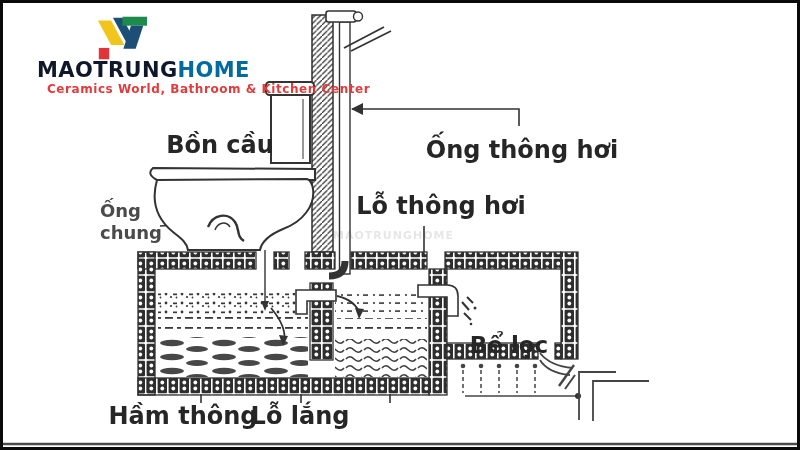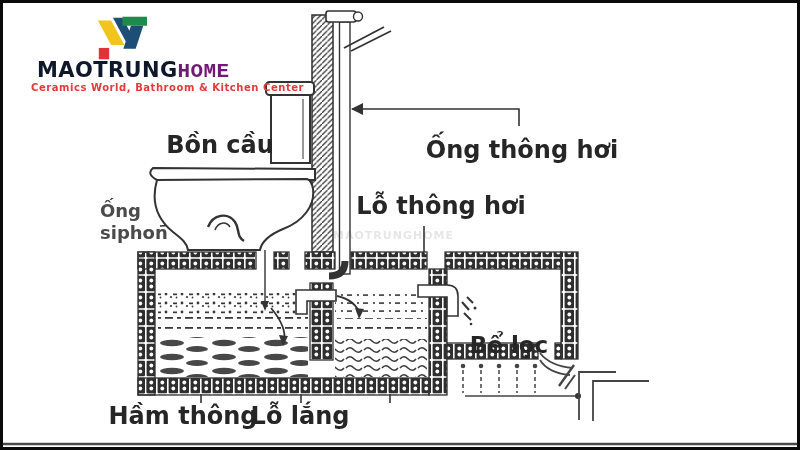--- a/index.html
+++ b/index.html
@@ -8,23 +8,23 @@
     border:3px solid #0a0a0a;box-sizing:border-box;overflow:hidden;
     font-family:"DejaVu Sans","Liberation Sans",sans-serif;
   }
   .diagram-svg{position:absolute;left:0;top:0;width:794px;height:444px;}
   
   .logo{position:absolute;left:28px;top:6px;width:210px;height:90px;}
   .logo-mark{position:absolute;left:58px;top:3px;width:82px;height:52px;}
   .logo-text{position:absolute;left:6px;top:50px;width:204px;
     font-size:21px;font-weight:bold;letter-spacing:.4px;line-height:1.05;white-space:nowrap;}
   .brand-bold{color:#0f172a;}
-  .brand-light{color:#701a75;font-family:Liberation Mono, monospace;}
-  .logo-tagline{position:absolute;left:0;top:73px;width:204px;
-    font-size:10px;font-weight:bold;letter-spacing:.55px;color:#e23b3b;white-space:nowrap;}
+  .brand-light{color:#0369a1;}
+  .logo-tagline{position:absolute;left:16px;top:73px;width:204px;
+    font-size:12px;font-weight:bold;letter-spacing:.55px;color:#e23b3b;white-space:nowrap;}
   
   .lbl{position:absolute;transform:translate(-50%,-50%);white-space:nowrap;
     font-weight:bold;color:#262626;font-size:24px;line-height:1;}
   .lbl-toilet{left:217px;top:142px;}
   .lbl-vent-pipe{left:519px;top:147px;}
   .lbl-vent-hole{left:438px;top:203px;}
   .lbl-filter{left:506px;top:306px;font-size:23px;margin-top:36px;}
   .lbl-containment{left:180px;top:413px;}
   .lbl-through-hole{left:297px;top:413px;}
   .lbl-settling{left:403px;top:413px;}
@@ -189,20 +189,20 @@
     </svg>
     <div class="logo-text"><span class="brand-bold">MAOTRUNG</span><span class="brand-light">HOME</span></div>
     <div class="logo-tagline">Ceramics World, Bathroom &amp; Kitchen Center</div>
   </div>
 
   <div class="lbl lbl-toilet">Bồn cầu</div>
   <div class="lbl lbl-vent-pipe">Ống thông hơi</div>
   <div class="lbl lbl-vent-hole">Lỗ thông hơi</div>
   <div class="lbl-siphon">
     <div>Ống</div>
-    <div>siphon</div>
+    <div>chung</div>
   </div>
   <div class="lbl lbl-filter">Bể lọc</div>
   <div class="lbl lbl-containment">Hầm thông</div>
   <div class="lbl lbl-through-hole">Lỗ lắng</div>
   <div class="watermark">MAOTRUNGHOME</div>
 
 </div>
 
 </body></html>

